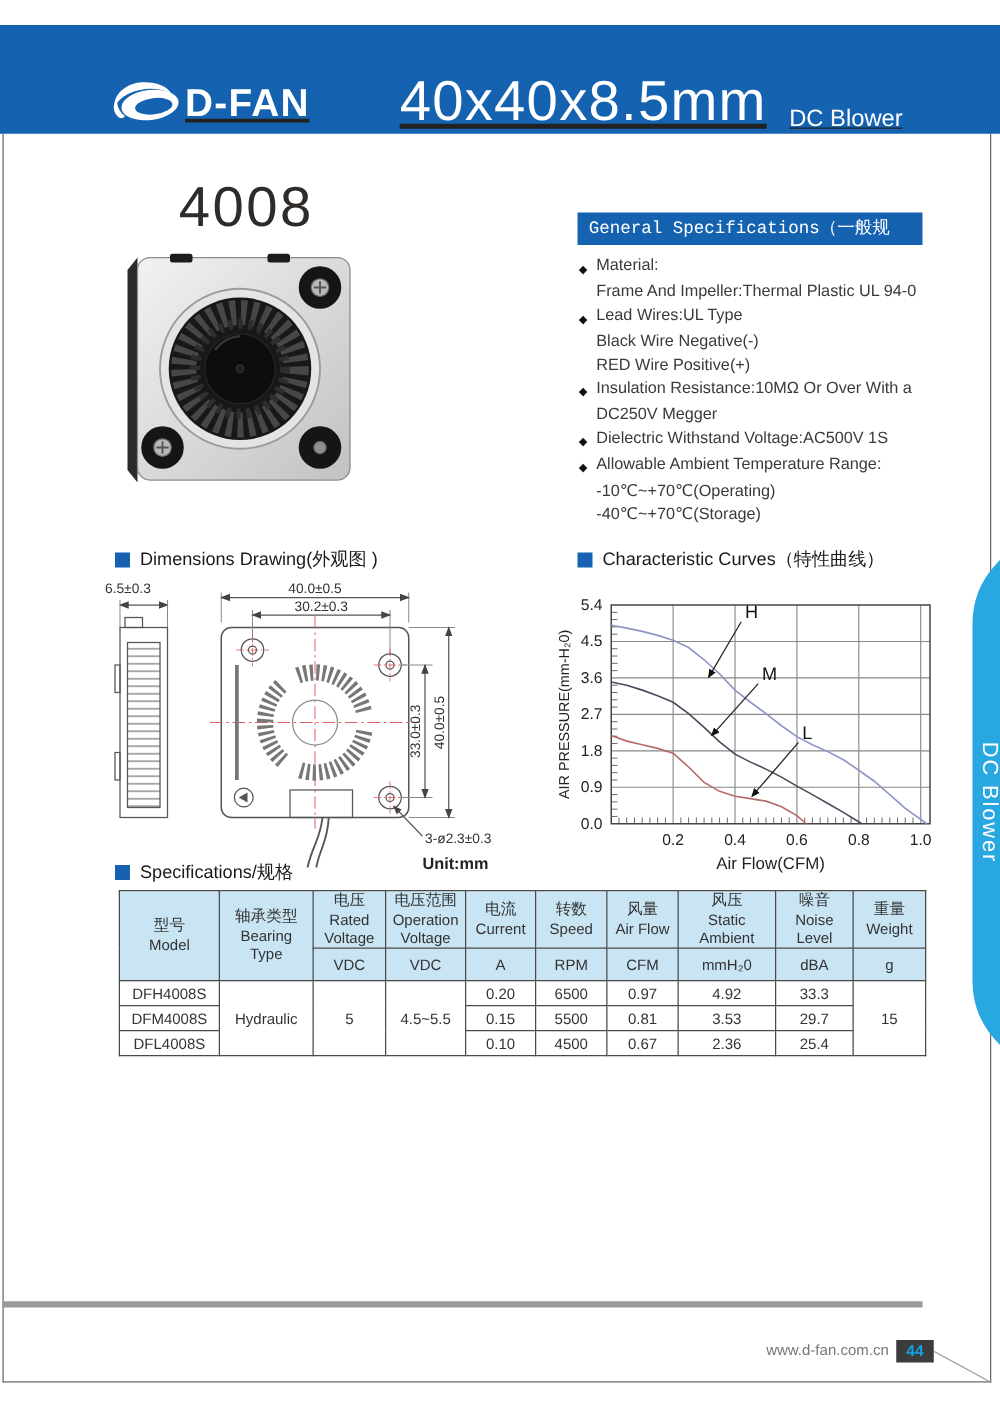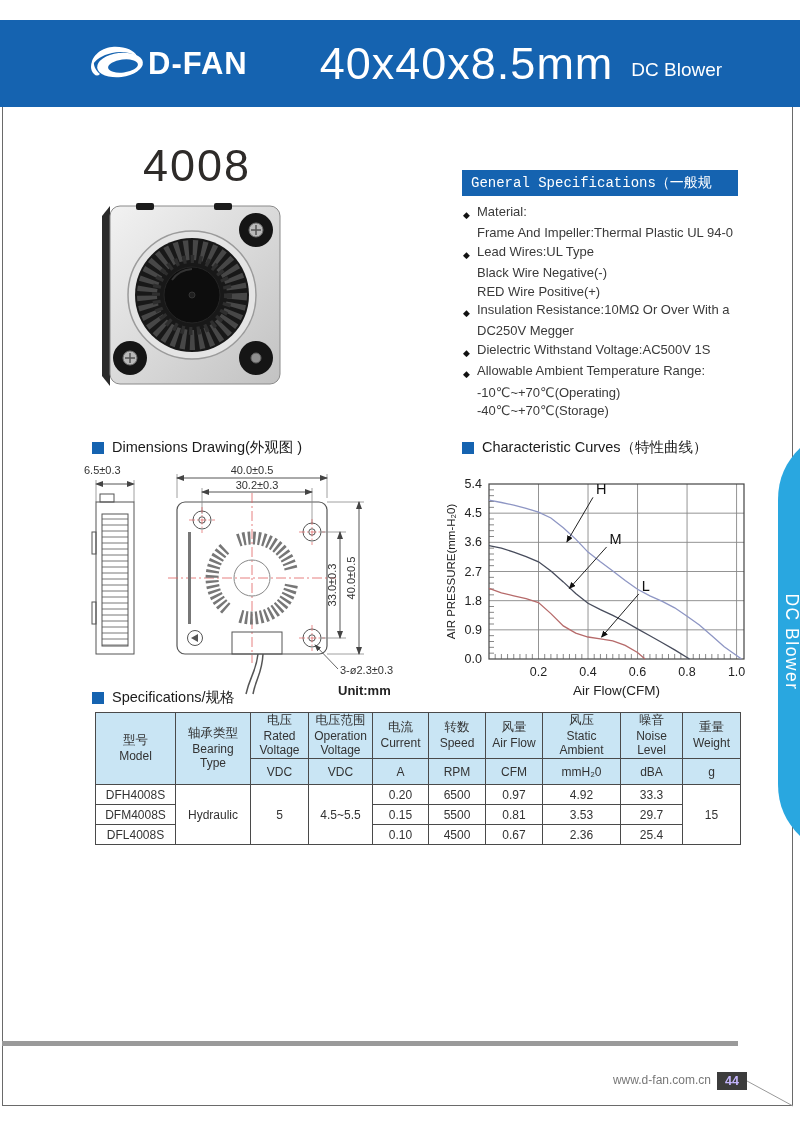--- a/index.html
+++ b/index.html
@@ -3,21 +3,21 @@
 <meta charset="utf-8">
 <style>
   html,body{margin:0;padding:0;background:#fff;}
   .page{position:relative;width:800px;height:1131px;background:#fff;overflow:hidden;
         font-family:"Liberation Sans","DejaVu Sans",sans-serif;color:#222;}
   
   .frame{position:absolute;left:2px;top:107px;width:789px;height:998px;
          border-left:1px solid #6a6a6a;border-right:1px solid #6a6a6a;border-bottom:1px solid #6a6a6a;}
   
   .header{position:absolute;left:0;top:20px;width:800px;height:87px;background:#1563b0;
-          display:flex;align-items:center;}
+          display:flex;align-items:flex-end;text-decoration:underline;}
   .logo-wrap{display:flex;align-items:center;margin-left:90px;}
   .logo-text{color:#fff;font-size:31px;font-weight:bold;letter-spacing:1px;margin-left:2px;}
   .hd-title{color:#fff;font-size:45px;font-weight:normal;letter-spacing:1px;margin-left:72px;}
   .hd-sub{color:#fff;font-size:19px;margin-left:18px;margin-top:12px;}
   
   .model-no{position:absolute;left:143px;top:140px;font-size:45px;color:#2e2b29;letter-spacing:2px;}
   
   .photo{position:absolute;left:98px;top:200px;}
   
   .gs-header{position:absolute;left:462px;top:170px;width:276px;height:26px;background:#1563b0;
@@ -49,21 +49,21 @@
   .spec-table .h1 td{height:45px;}
   .spec-table .h2 td{height:25px;}
   .spec-table .dr td{height:19px;}
   .cn{display:block;font-size:12.5px;line-height:1.25;}
   .en{display:block;font-size:12px;line-height:1.2;}
   
   .foot-bar{position:absolute;left:2px;top:1041px;width:736px;height:5px;background:#9a9a9a;}
   .foot-site{position:absolute;left:555px;top:1073px;width:156px;text-align:right;
              font-size:12px;color:#777;}
   .foot-page{position:absolute;left:717px;top:1072px;width:30px;height:18px;background:#3c3c3c;
-             color:#c4b5fd;font-size:12.5px;font-weight:bold;text-align:center;line-height:18px;}
+             color:#0ea5e9;font-size:12.5px;font-weight:bold;text-align:center;line-height:18px;}
   .foot-diag{position:absolute;left:747px;top:1079px;}
 </style>
 </head>
 <body>
 
 <div class="page">
 
   <div class="frame"></div>
 
   <div class="header">

